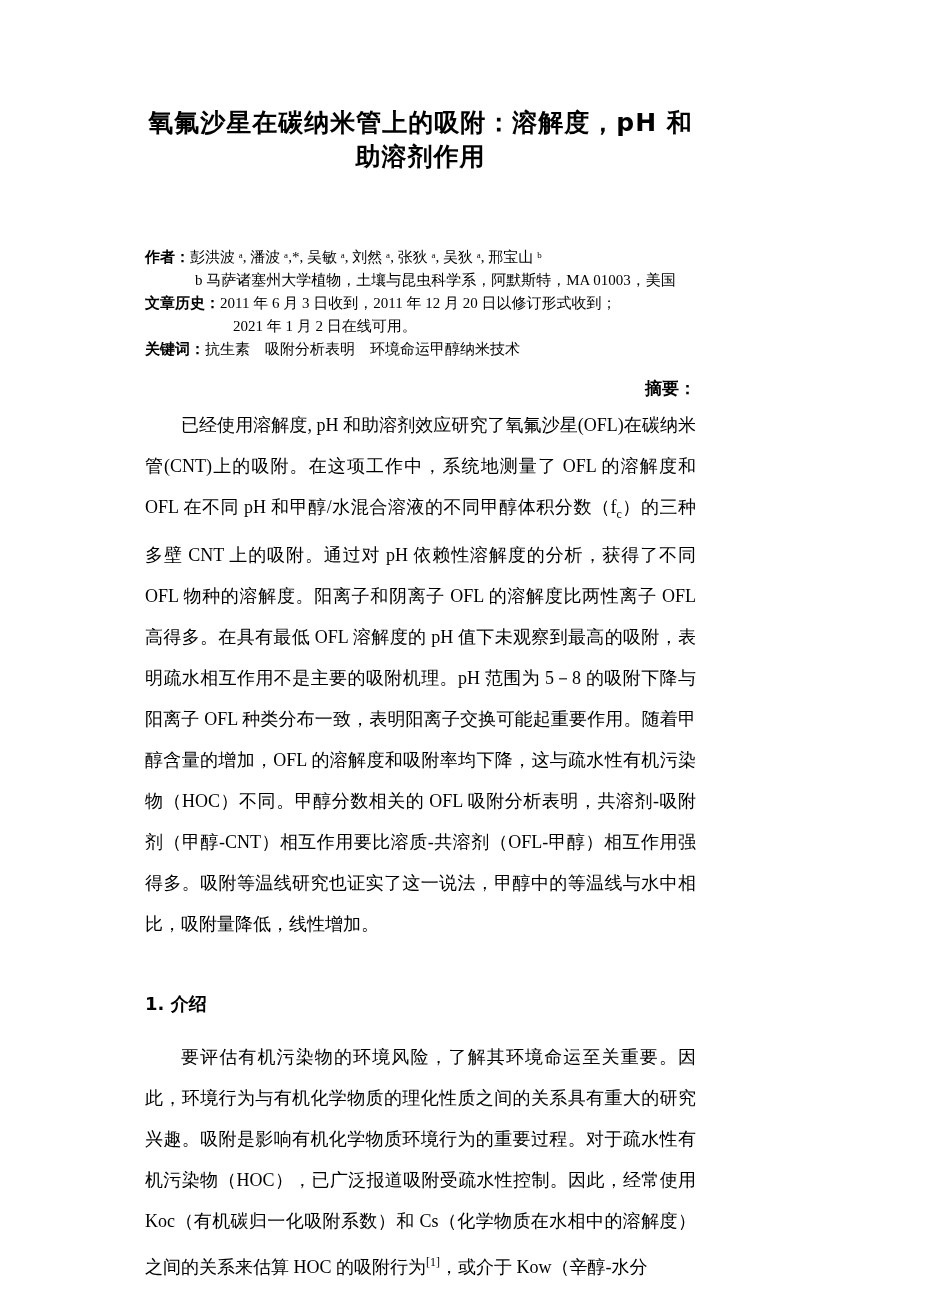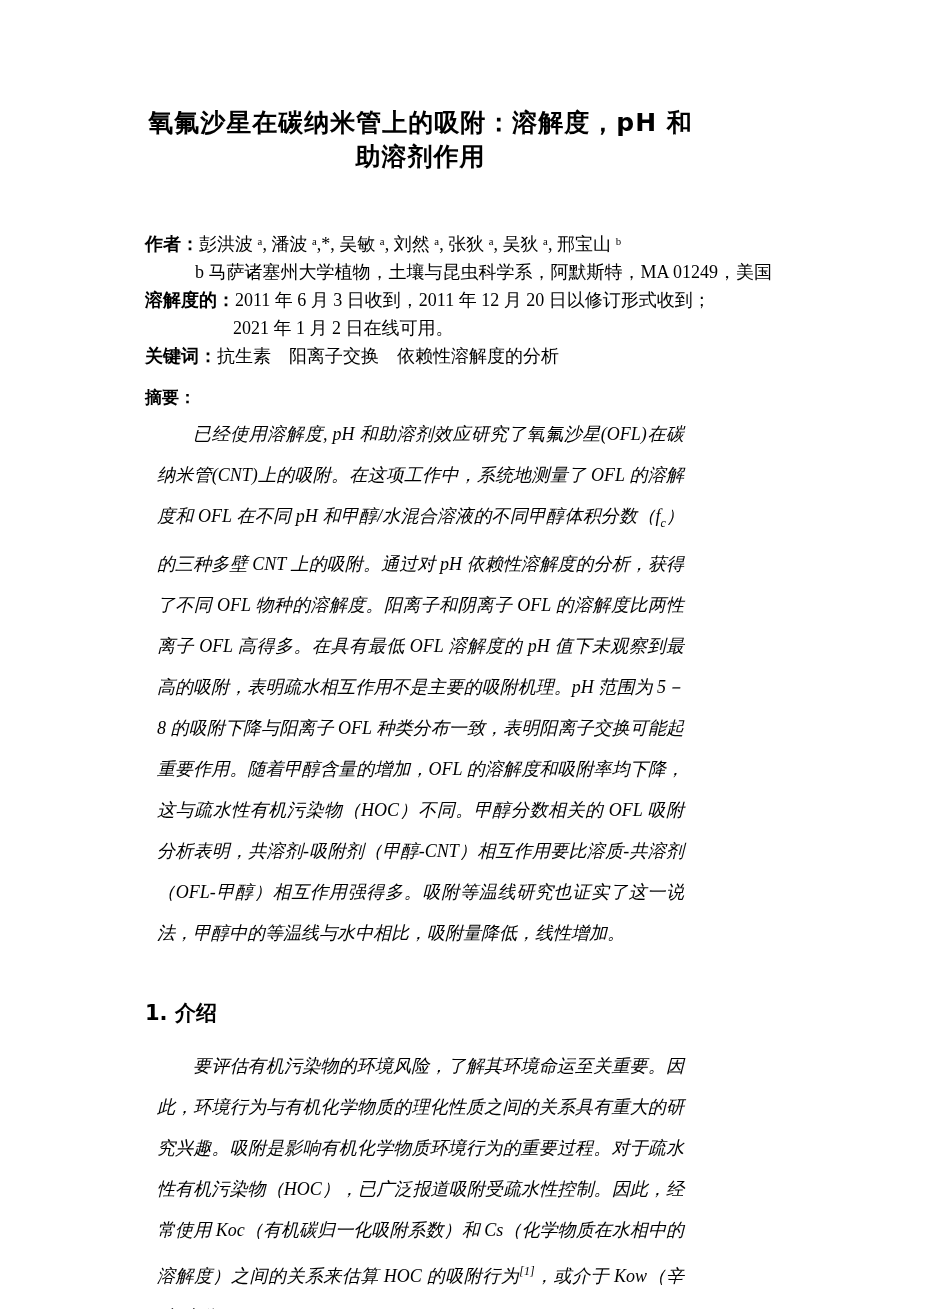--- a/index.html
+++ b/index.html
@@ -16,77 +16,76 @@
   }
   .title {
     font-family: "DejaVu Sans", "Liberation Sans", sans-serif;
     font-weight: bold;
     font-size: 25px;
     line-height: 34px;
     text-align: center;
     letter-spacing: 1px;
   }
   .meta {
-    margin-top: 56px;
-    font-size: 18px;
-    line-height: 28px;
+    margin-top: 72px;
+    font-size: 15px;
+    line-height: 23px;
   }
   .meta-line { white-space: nowrap; }
   .label {
     font-family: "DejaVu Sans", "Liberation Sans", sans-serif;
     font-weight: bold;
   }
   .indent-affil { padding-left: 50px; }
   .indent-history { padding-left: 88px; }
   .abstract-heading {
     margin-top: 12px;
-    text-align: left;
+    text-align: right;
     font-family: "DejaVu Sans", "Liberation Sans", sans-serif;
     font-weight: bold;
     font-size: 17px;
     line-height: 30px;
   }
   .para {
     font-size: 18px;
     line-height: 41px;
     text-align: justify;
     text-indent: 2em;
-    margin: 12px;
-    font-style: italic;
+    margin: 0;
   }
   .abstract-body { margin-top: 2px; }
   .section-heading {
     margin-top: 44px;
     font-family: "DejaVu Sans", "Liberation Sans", sans-serif;
     font-weight: bold;
-    font-size: 21px;
+    font-size: 18px;
     line-height: 30px;
   }
   .intro-body { margin-top: 18px; }
   sub.var-sub { font-size: 12px; }
   sup.ref-sup { font-size: 12px; }
 </style>
 </head>
 <body>
 
 <div class="page">
 
   <div class="title">氧氟沙星在碳纳米管上的吸附：溶解度，pH 和助溶剂作用</div>
 
   <div class="meta">
     <div class="meta-line">
       <span class="label">作者：</span><span>彭洪波 ᵃ, 潘波 ᵃ,*, 吴敏 ᵃ, 刘然 ᵃ, 张狄 ᵃ, 吴狄 ᵃ, 邢宝山 ᵇ</span>
     </div>
-    <div class="meta-line indent-affil">b 马萨诸塞州大学植物，土壤与昆虫科学系，阿默斯特，MA 01249，美国</div>
+    <div class="meta-line indent-affil">b 马萨诸塞州大学植物，土壤与昆虫科学系，阿默斯特，MA 01003，美国</div>
     <div class="meta-line">
-      <span class="label">溶解度的：</span><span>2011 年 6 月 3 日收到，2011 年 12 月 20 日以修订形式收到；</span>
+      <span class="label">文章历史：</span><span>2011 年 6 月 3 日收到，2011 年 12 月 20 日以修订形式收到；</span>
     </div>
     <div class="meta-line indent-history">2021 年 1 月 2 日在线可用。</div>
     <div class="meta-line">
-      <span class="label">关键词：</span><span>抗生素　阳离子交换　依赖性溶解度的分析</span>
+      <span class="label">关键词：</span><span>抗生素　吸附分析表明　环境命运甲醇纳米技术</span>
     </div>
   </div>
 
   <div class="abstract-heading">摘要：</div>
 
   <p class="para abstract-body"><span>已经使用溶解度, pH 和助溶剂效应研究了氧氟沙星(OFL)在碳纳米管(CNT)上的吸附。在这项工作中，系统地测量了 OFL 的溶解度和 OFL 在不同 pH 和甲醇/水混合溶液的不同甲醇体积分数（f</span><sub class="var-sub">c</sub><span>）的三种多壁 CNT 上的吸附。通过对 pH 依赖性溶解度的分析，获得了不同 OFL 物种的溶解度。阳离子和阴离子 OFL 的溶解度比两性离子 OFL 高得多。在具有最低 OFL 溶解度的 pH 值下未观察到最高的吸附，表明疏水相互作用不是主要的吸附机理。pH 范围为 5－8 的吸附下降与阳离子 OFL 种类分布一致，表明阳离子交换可能起重要作用。随着甲醇含量的增加，OFL 的溶解度和吸附率均下降，这与疏水性有机污染物（HOC）不同。甲醇分数相关的 OFL 吸附分析表明，共溶剂-吸附剂（甲醇-CNT）相互作用要比溶质-共溶剂（OFL-甲醇）相互作用强得多。吸附等温线研究也证实了这一说法，甲醇中的等温线与水中相比，吸附量降低，线性增加。</span></p>
 
   <div class="section-heading">1.  介绍</div>
 
   <p class="para intro-body"><span>要评估有机污染物的环境风险，了解其环境命运至关重要。因此，环境行为与有机化学物质的理化性质之间的关系具有重大的研究兴趣。吸附是影响有机化学物质环境行为的重要过程。对于疏水性有机污染物（HOC），已广泛报道吸附受疏水性控制。因此，经常使用 Koc（有机碳归一化吸附系数）和 Cs（化学物质在水相中的溶解度）之间的关系来估算 HOC 的吸附行为</span><sup class="ref-sup">[1]</sup><span>，或介于 Kow（辛醇-水分</span></p>

